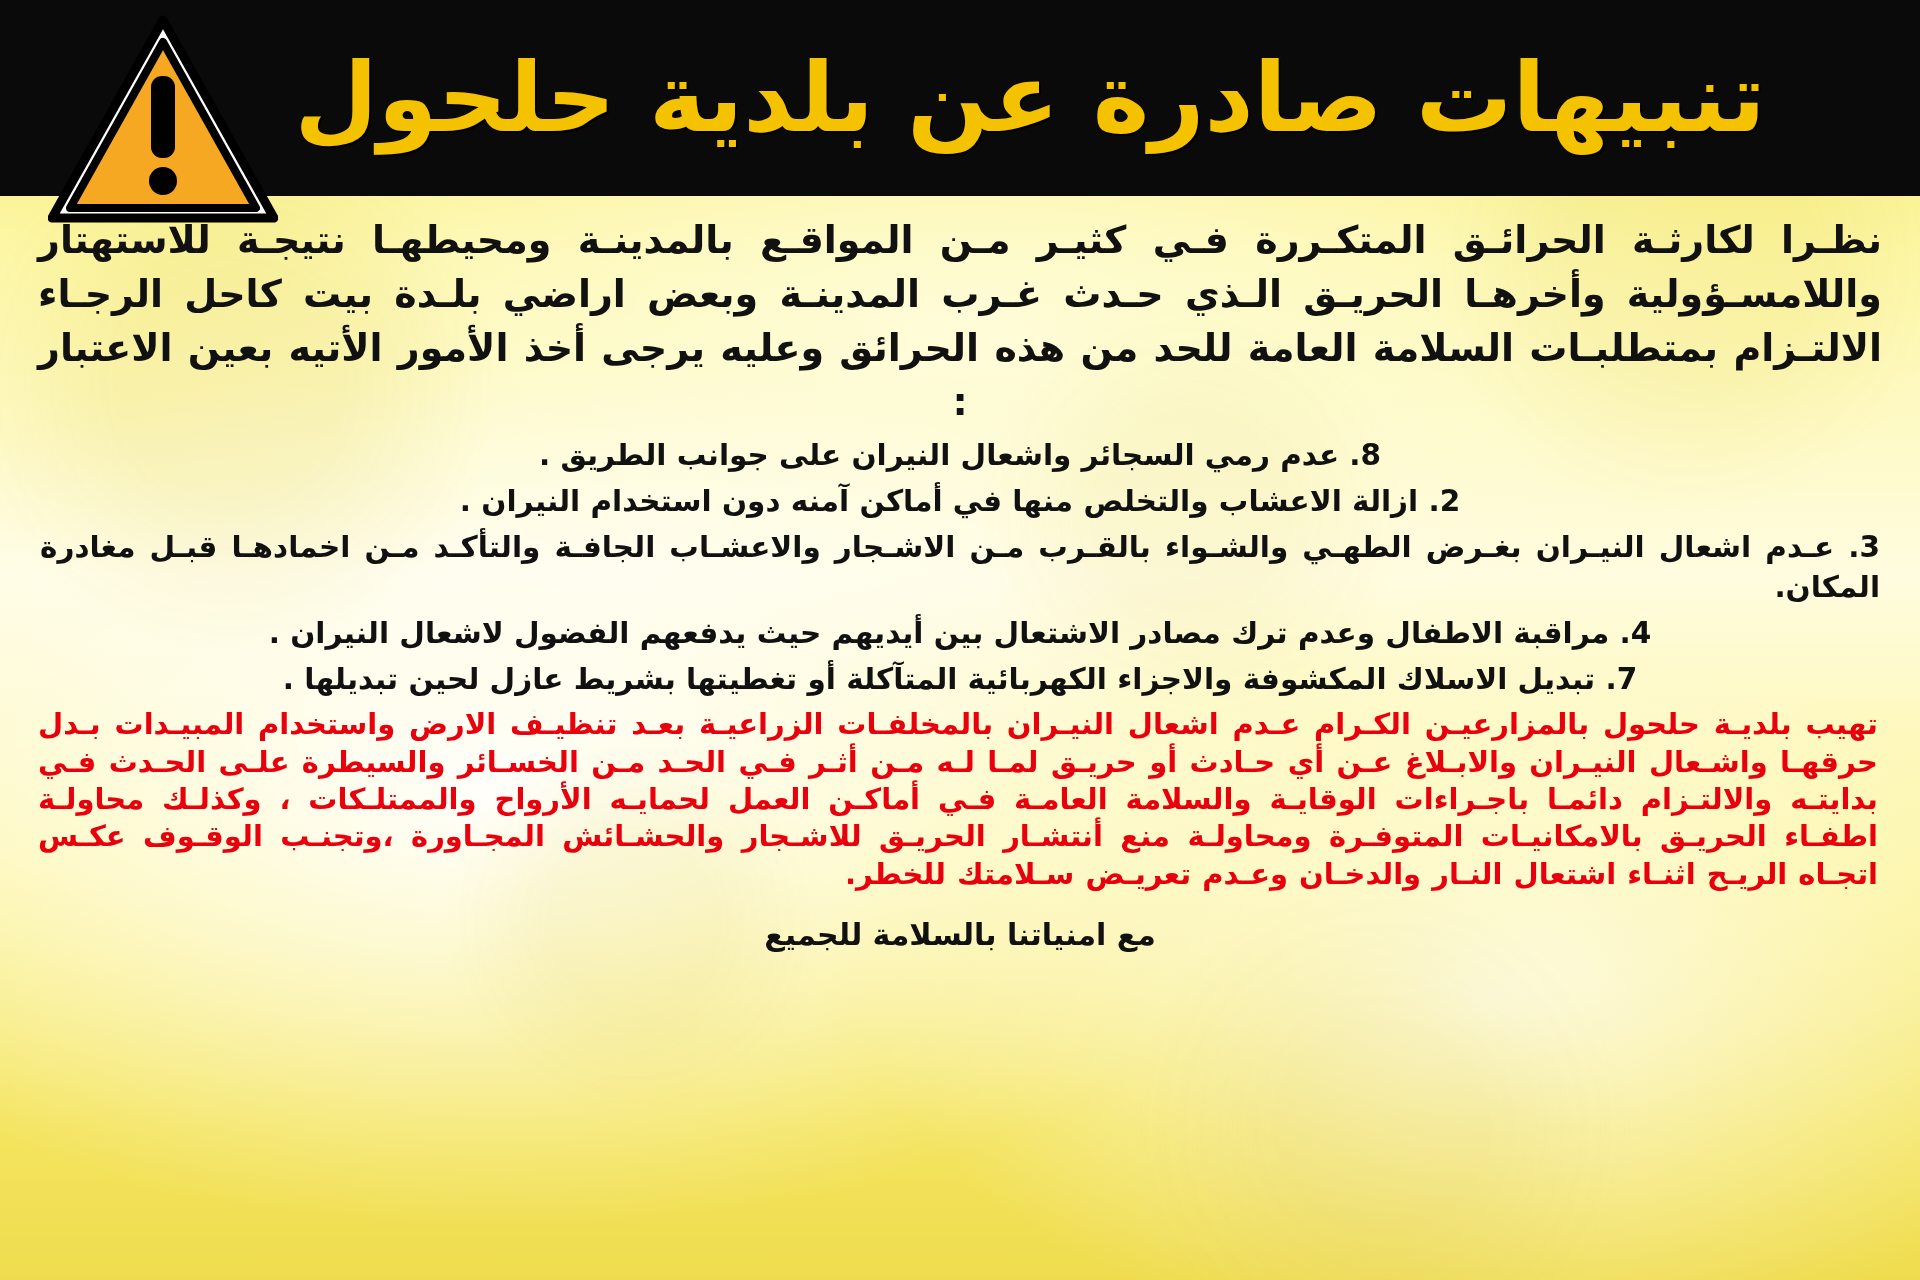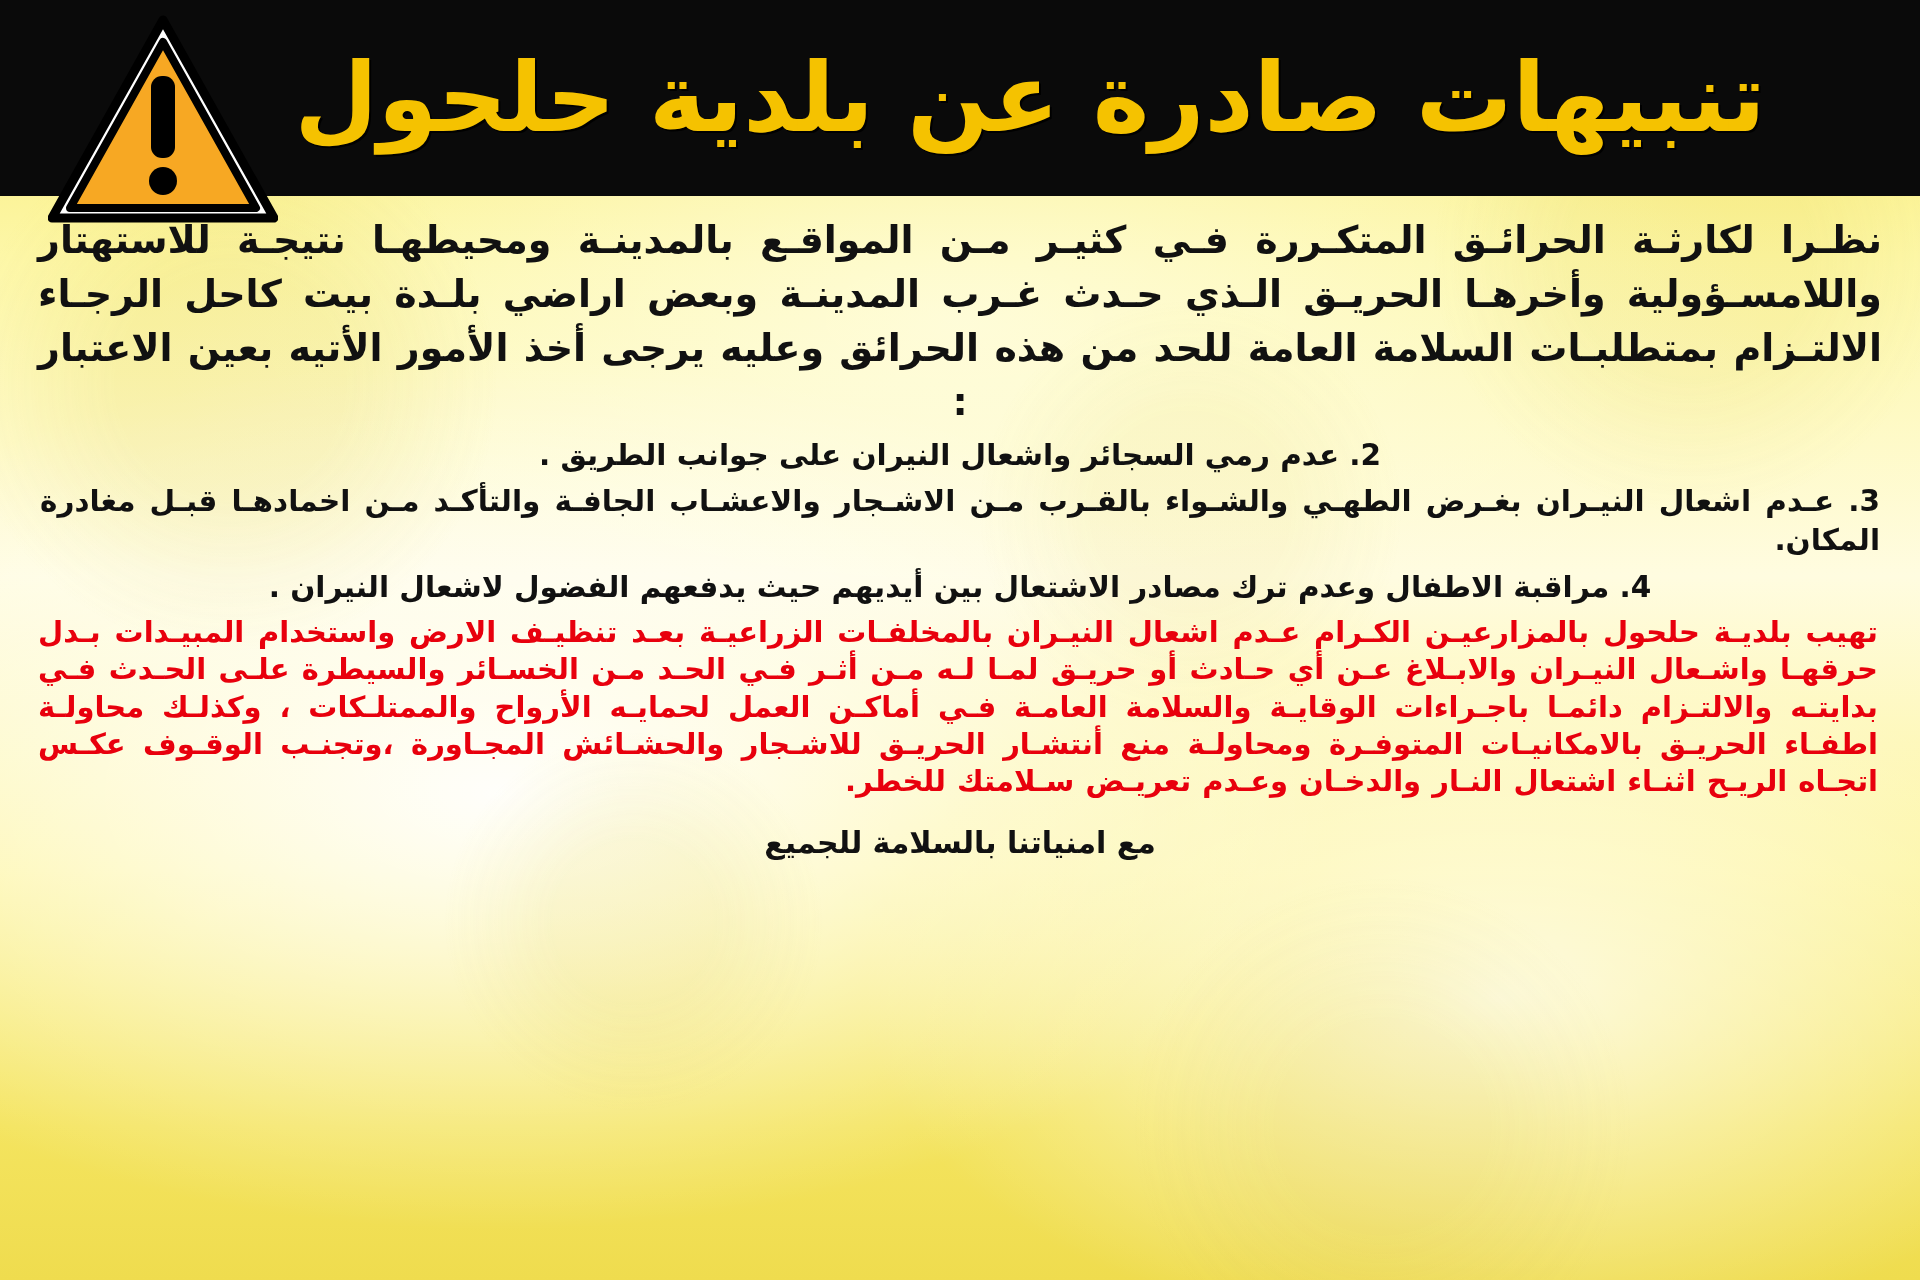--- a/index.html
+++ b/index.html
@@ -150,22 +150,24 @@
         <rect x="103" y="62" width="24" height="82" rx="11" fill="#000000"></rect>
         <circle cx="115" cy="167" r="14" fill="#000000"></circle>
       </svg>
     </div>
   </div>
 
   <div class="content">
     <p class="intro">نظـرا  لكارثـة الحرائـق المتكـررة فـي كثيـر مـن المواقـع بالمدينـة ومحيطهـا نتيجـة للاستهتار واللامسـؤولية وأخرهـا الحريـق الـذي  حـدث غـرب المدينـة وبعض اراضي بلـدة بيت كاحل الرجـاء الالتـزام  بمتطلبـات السلامة العامة للحد من هذه الحرائق وعليه يرجى أخذ الأمور الأتيه بعين الاعتبار :</p>
 
     <ol class="rules">
-      <li>2. عدم رمي السجائر واشعال النيران على جوانب الطريق .</li>
+      <li>8. عدم رمي السجائر واشعال النيران على جوانب الطريق .</li>
+      <li>2. ازالة الاعشاب والتخلص منها في أماكن آمنه دون استخدام النيران .</li>
       <li class="wrap">3. عـدم اشعال النيـران بغـرض الطهـي والشـواء بالقـرب مـن الاشـجار والاعشـاب الجافـة والتأكـد مـن اخمادهـا قبـل مغادرة المكان.</li>
       <li>4. مراقبة الاطفال وعدم ترك مصادر الاشتعال بين أيديهم حيث يدفعهم الفضول لاشعال النيران .</li>
+      <li>7. تبديل الاسلاك المكشوفة والاجزاء الكهربائية المتآكلة أو تغطيتها بشريط عازل لحين تبديلها .</li>
     </ol>
 
     <p class="redblock">تهيب بلديـة حلحول بالمزارعيـن الكـرام عـدم اشعال النيـران بالمخلفـات الزراعيـة بعـد تنظيـف الارض واستخدام المبيـدات بـدل حرقهـا واشـعال النيـران والابـلاغ عـن أي حـادث أو حريـق لمـا لـه مـن أثـر فـي الحـد مـن الخسـائر والسيطرة علـى الحـدث فـي بدايتـه والالتـزام دائمـا باجـراءات الوقايـة والسلامة العامـة فـي أماكـن العمل لحمايـه الأرواح والممتلـكات ، وكذلـك محاولـة اطفـاء الحريـق بالامكانيـات المتوفـرة ومحاولـة منع أنتشـار الحريـق للاشـجار والحشـائش المجـاورة ،وتجنـب الوقـوف عكـس اتجـاه الريـح اثنـاء اشتعال النـار والدخـان وعـدم تعريـض سـلامتك للخطر.</p>
 
     <p class="closing">مع امنياتنا بالسلامة للجميع</p>
   </div>
 </div>
 
 </body></html>

